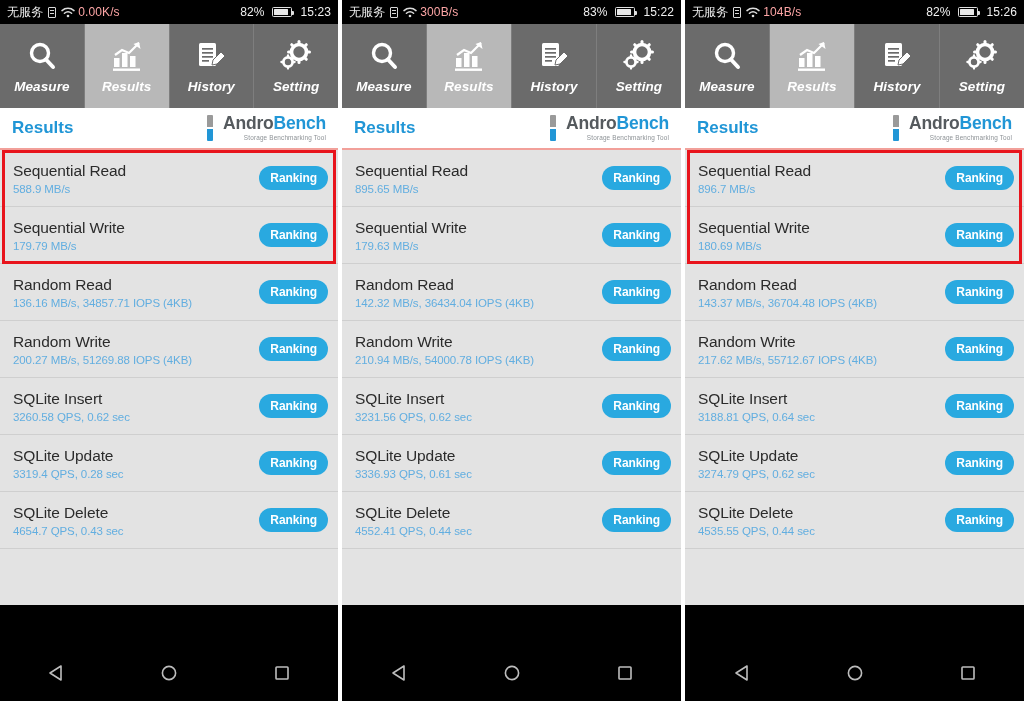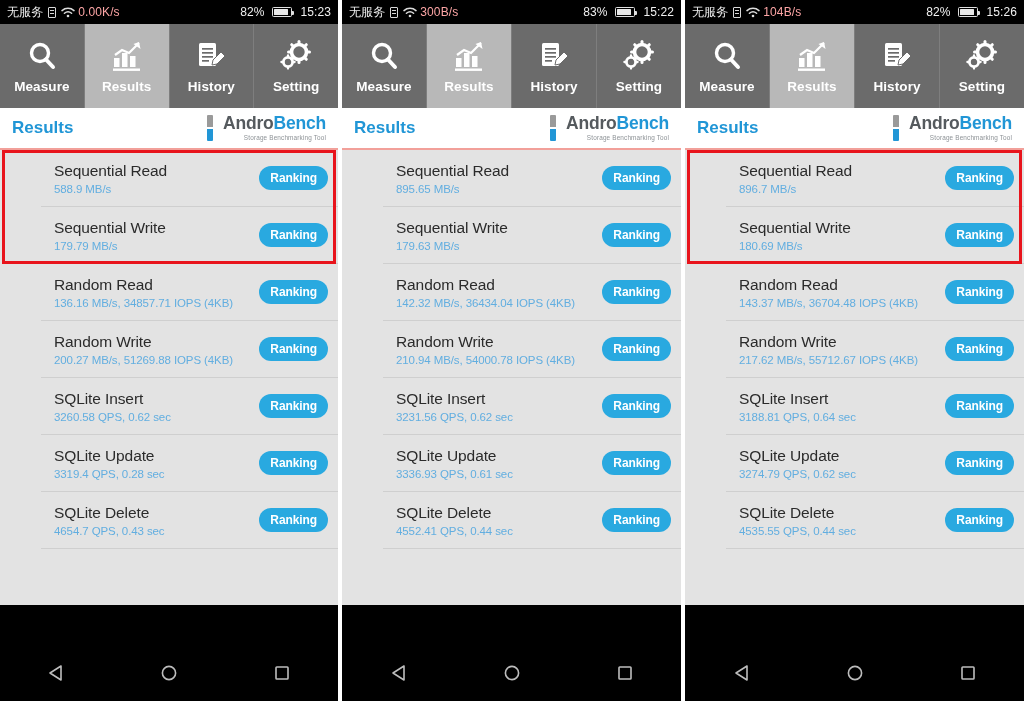--- a/index.html
+++ b/index.html
@@ -83,20 +83,21 @@
   .tab {
     flex: 1;
     display: flex;
     flex-direction: column;
     align-items: center;
     justify-content: center;
     gap: 5px;
     color: #ffffff;
     border-right: 1px solid #7e7e7e;
     position: relative;
+    font-style: italic;
   }
   .tab:last-child { border-right: none; }
   .tab.active { background: #b8b8b8; }
   .tab .ticon { height: 36px; display: flex; align-items: center; justify-content: center; }
   .tab .tlabel { font-size: 13.5px; font-weight: bold; letter-spacing: 0.1px; }
 
   
   .apphead {
     flex: 0 0 42px;
     height: 42px;
@@ -134,21 +135,20 @@
     overflow: hidden;
   }
   .rowbox { position: relative; }
   .row {
     height: 57px;
     display: flex;
     align-items: center;
     padding: 0 10px 0 13px;
     border-bottom: 1px solid #cfcfcf;
     background: #e3e3e3;
-    margin-left: 41px;
   }
   .row-texts { display: flex; flex-direction: column; gap: 3px; }
   .row-title {
     font-size: 15.5px;
     color: #2b2b2b;
     letter-spacing: -0.1px;
   }
   .row-sub {
     font-size: 11.5px;
     color: #62aee0;

